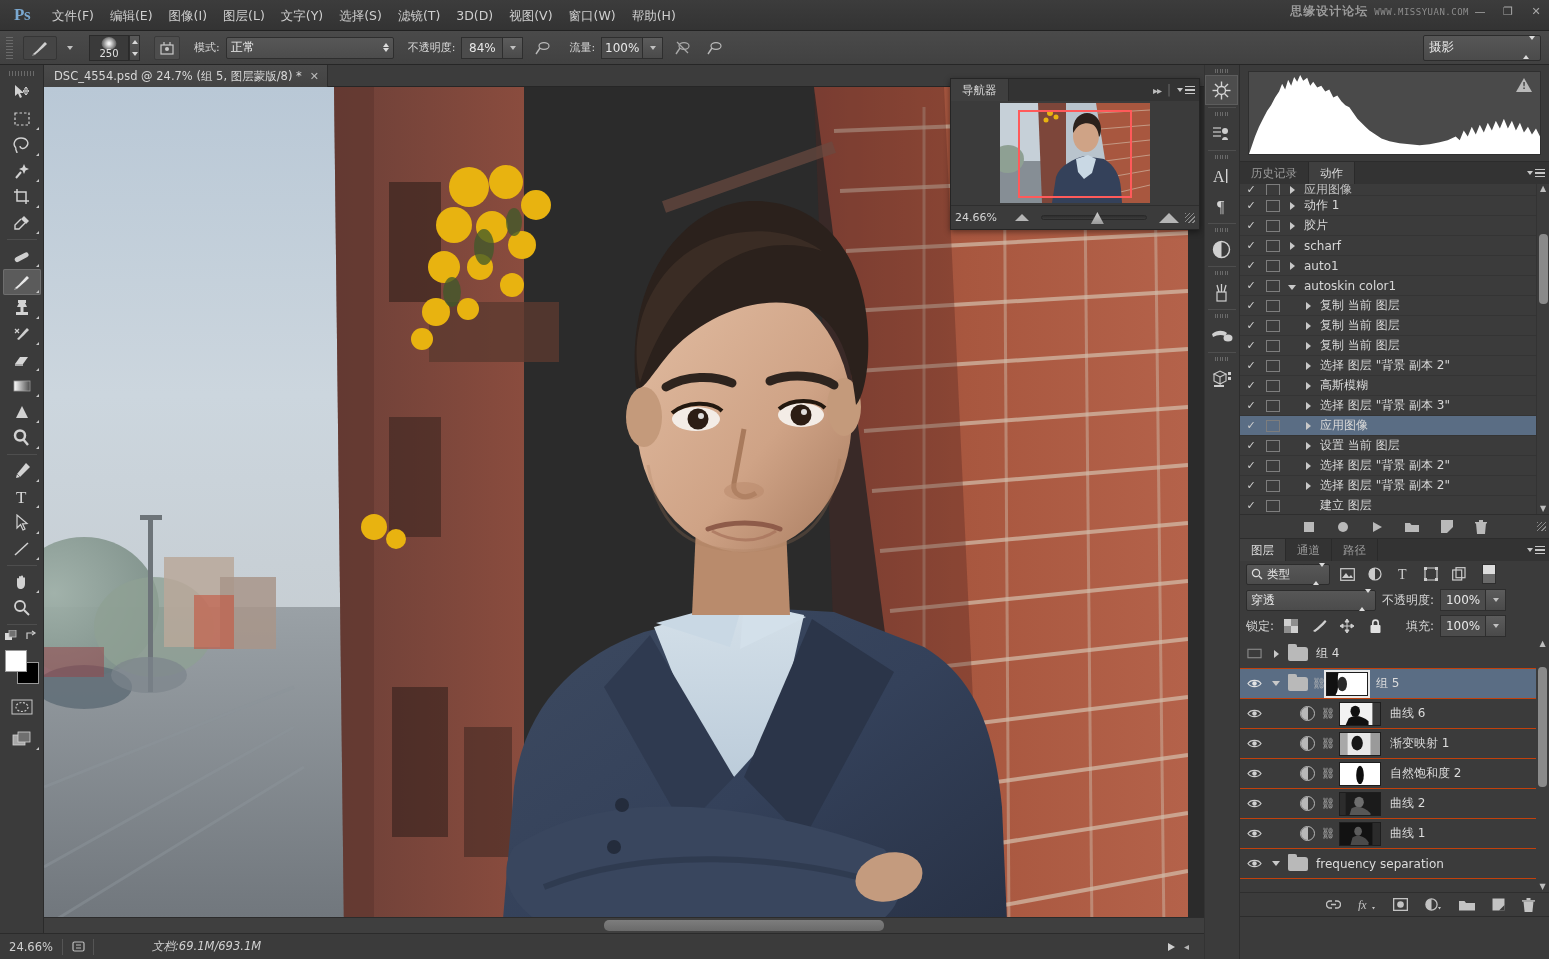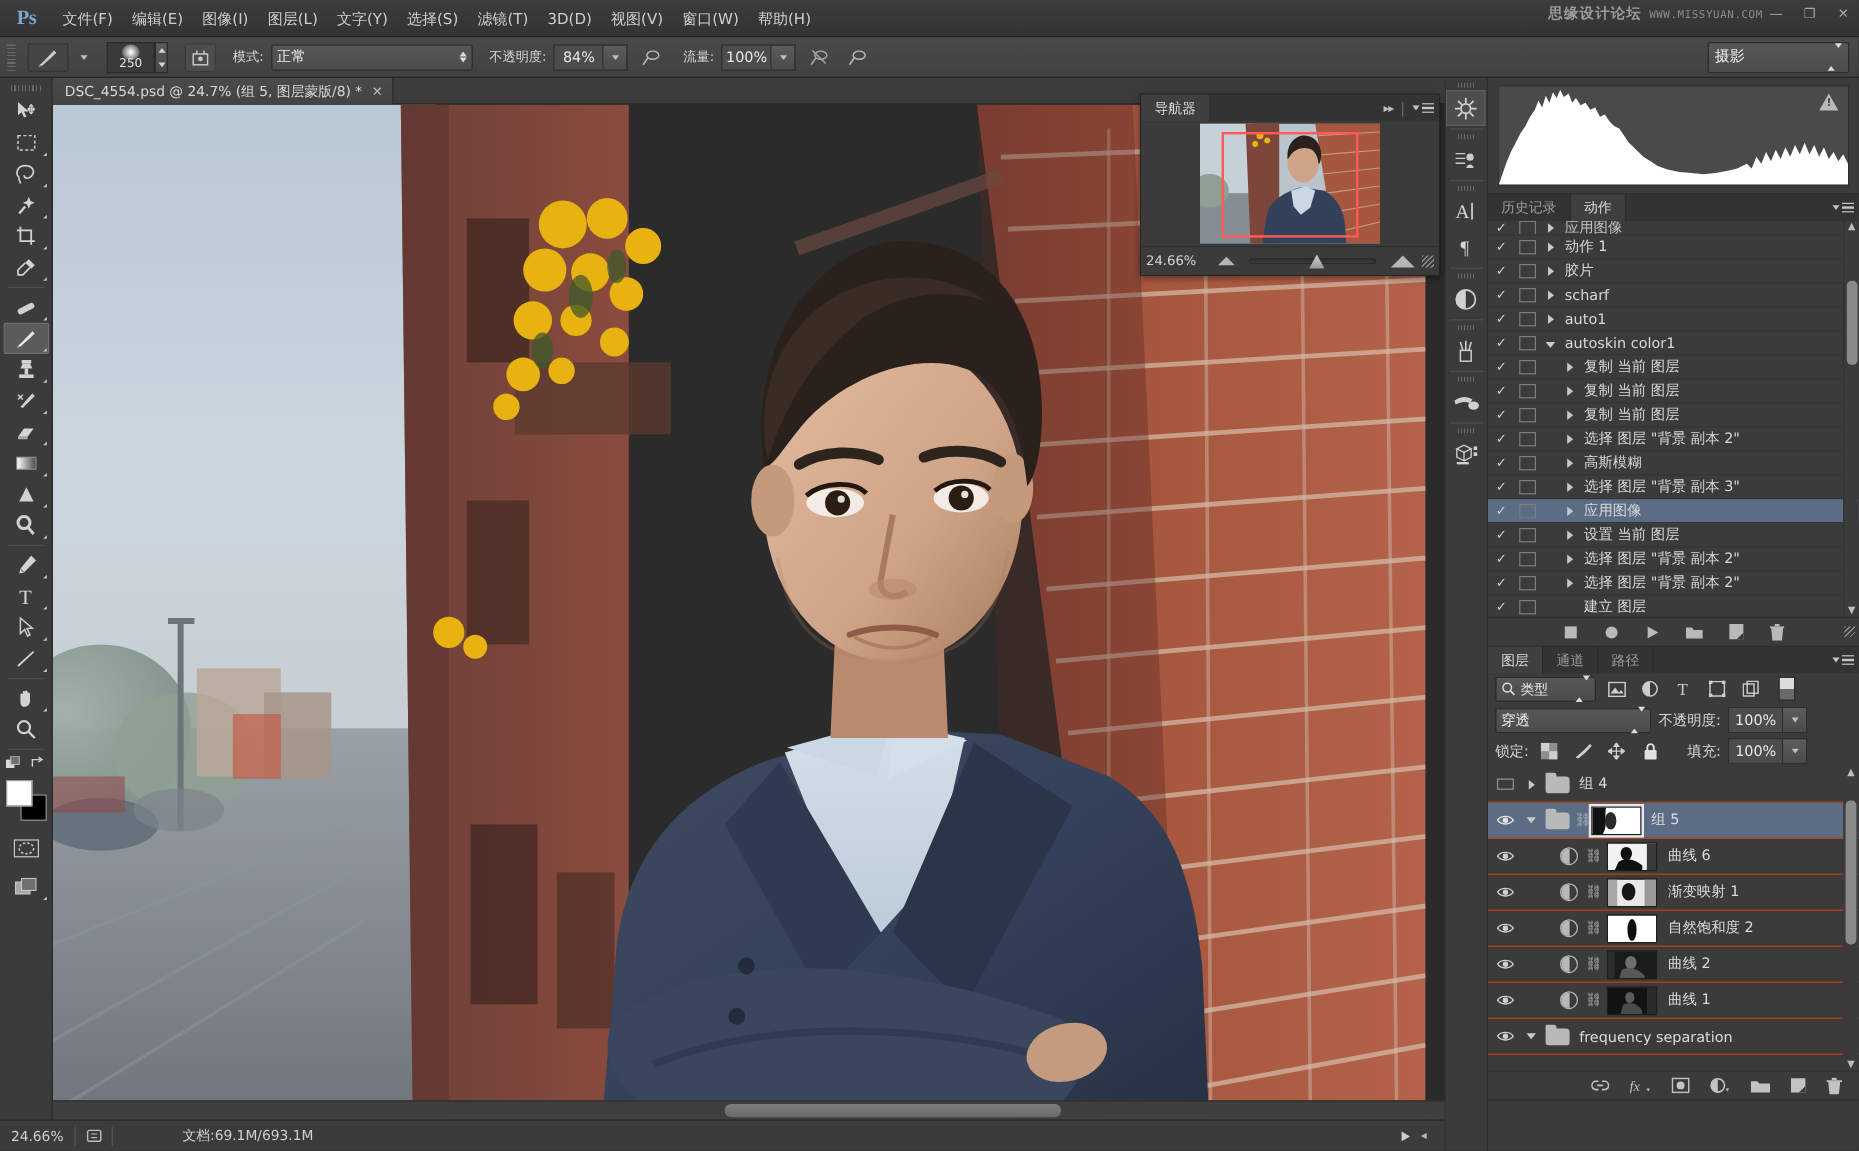--- a/index.html
+++ b/index.html
@@ -733,21 +733,21 @@
   <div class="statusbar">
     <div class="sb-zoom">24.66%</div>
     <div class="sb-div"></div>
     <div style="width:30px;display:flex;align-items:center;justify-content:center;">
       <svg width="13" height="13" viewBox="0 0 13 13">
           <rect x="1" y="2" width="11" height="9" rx="1.5" fill="none" stroke="#bdbdbd" stroke-width="1.2"></rect>
           <path d="M4 5 L9 5 M4 8 L9 8" stroke="#bdbdbd" stroke-width="1"></path>
         </svg>
     </div>
     <div class="sb-div"></div>
-    <div style="flex:1;padding-left:58px;">文档:69.1M/693.1M</div>
+    <div style="flex:1;padding-left:58px;font-style:italic;">文档:69.1M/693.1M</div>
     <div style="width:26px;display:flex;align-items:center;justify-content:center;">
       <svg width="9" height="10" viewBox="0 0 9 10">
           <path d="M1 1 L8 5 L1 9 Z" fill="#cfcfcf"></path>
         </svg>
     </div>
     <div style="width:20px;color:#b5b5b5;font-size:10px;">◂</div>
   </div>
 
   <div class="navigator">
     <div class="panel-tabbar">

